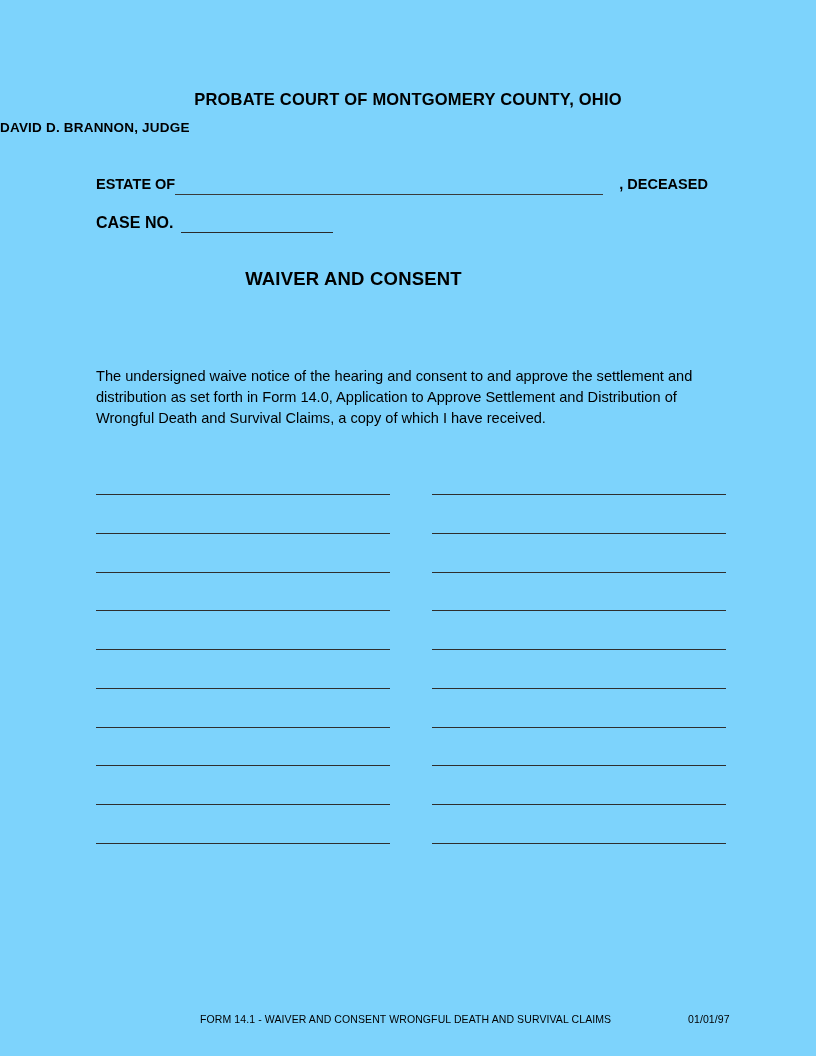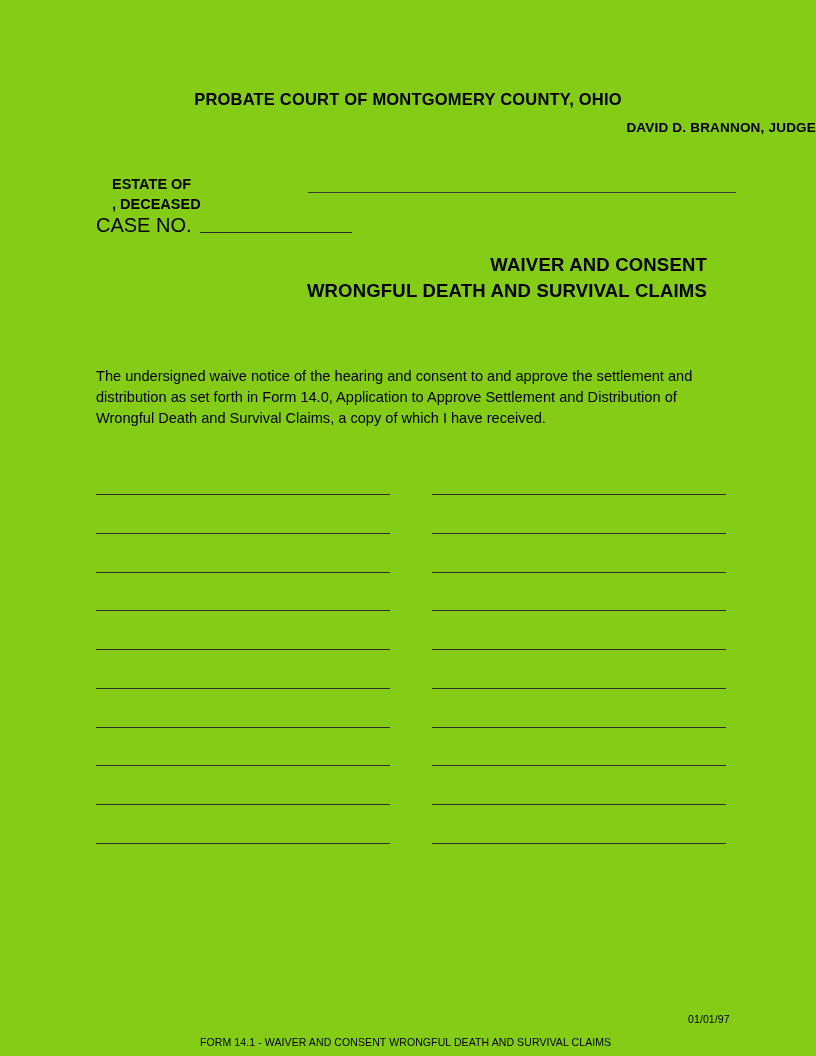--- a/index.html
+++ b/index.html
@@ -9,100 +9,99 @@
   }
   body {
     font-family: "Liberation Sans", sans-serif;
     color: #000000;
     -webkit-font-smoothing: antialiased;
   }
   #page {
     position: relative;
     width: 816px;
     height: 1056px;
-    background: #84cc16;
+    background: #7dd3fc;
     overflow: hidden;
     margin: 0 auto;
   }
 
   
   .court-title {
     position: absolute;
     left: 0;
     top: 90px;
     width: 816px;
     text-align: center;
     font-size: 16.5px;
     font-weight: bold;
     letter-spacing: 0.2px;
   }
   .judge-title {
     position: absolute;
     left: 0;
     top: 120px;
     width: 816px;
-    text-align: right;
+    text-align: left;
     font-size: 13.5px;
     font-weight: bold;
     letter-spacing: 0.2px;
   }
 
   
   .estate-row {
     position: absolute;
     left: 96px;
     top: 176px;
     width: 640px;
     height: 22px;
     display: flex;
     align-items: baseline;
     font-size: 14.5px;
     font-weight: bold;
-    flex-direction: column;
   }
   .estate-label { white-space: pre; }
   .estate-rule {
     flex: 0 0 auto;
     width: 428px;
     height: 1px;
     background: #3a3a3a;
     align-self: flex-end;
     margin-bottom: 3px;
   }
   .estate-suffix { white-space: pre; margin-left: 16px; }
 
   .case-row {
     position: absolute;
     left: 96px;
     top: 214px;
     height: 22px;
     display: flex;
     align-items: baseline;
-    font-size: 20px;
-    font-weight: normal;
+    font-size: 16px;
+    font-weight: bold;
     justify-content: space-between;
   }
   .case-label { white-space: pre; }
   .case-rule {
     flex: 0 0 auto;
     width: 152px;
     height: 1.5px;
     background: #2a2a2a;
     align-self: flex-end;
     margin-bottom: 3px;
     margin-left: 8px;
   }
 
   
   .doc-title {
     position: absolute;
     left: 0;
-    top: 252px;
+    top: 266px;
     width: 707px;
-    text-align: right;
+    text-align: center;
     font-size: 18.5px;
     font-weight: bold;
     line-height: 26px;
     letter-spacing: 0.2px;
   }
   .doc-title .line { display: block; }
 
   
   .body-text {
     position: absolute;
@@ -133,21 +132,20 @@
   .sig-line.right { left: 432px; width: 294px; }
 
   
   .footer-form {
     position: absolute;
     left: 200px;
     top: 1013px;
     font-size: 10.5px;
     letter-spacing: 0.1px;
     white-space: nowrap;
-    margin-top: 23px;
   }
   .footer-date {
     position: absolute;
     left: 688px;
     top: 1013px;
     font-size: 10.5px;
     letter-spacing: 0.1px;
     white-space: nowrap;
   }
 </style>
@@ -166,21 +164,20 @@
     <span class="estate-suffix">, DECEASED</span>
   </div>
 
   <div class="case-row">
     <span class="case-label">CASE NO.</span>
     <span class="case-rule"></span>
   </div>
 
   <div class="doc-title">
     <span class="line">WAIVER AND CONSENT</span>
-    <span class="line">WRONGFUL DEATH AND SURVIVAL CLAIMS</span>
   </div>
 
   <div class="body-text">The undersigned waive notice of the hearing and consent to and approve the settlement and distribution as set forth in Form 14.0, Application to Approve Settlement and Distribution of Wrongful Death and Survival Claims, a copy of which I have received.</div>
 
   <div class="sig-area">
       <div class="sig-line left" style="top: 494px;"></div>
       <div class="sig-line right" style="top: 494px;"></div>
       <div class="sig-line left" style="top: 532.8px;"></div>
       <div class="sig-line right" style="top: 532.8px;"></div>
       <div class="sig-line left" style="top: 571.6px;"></div>

